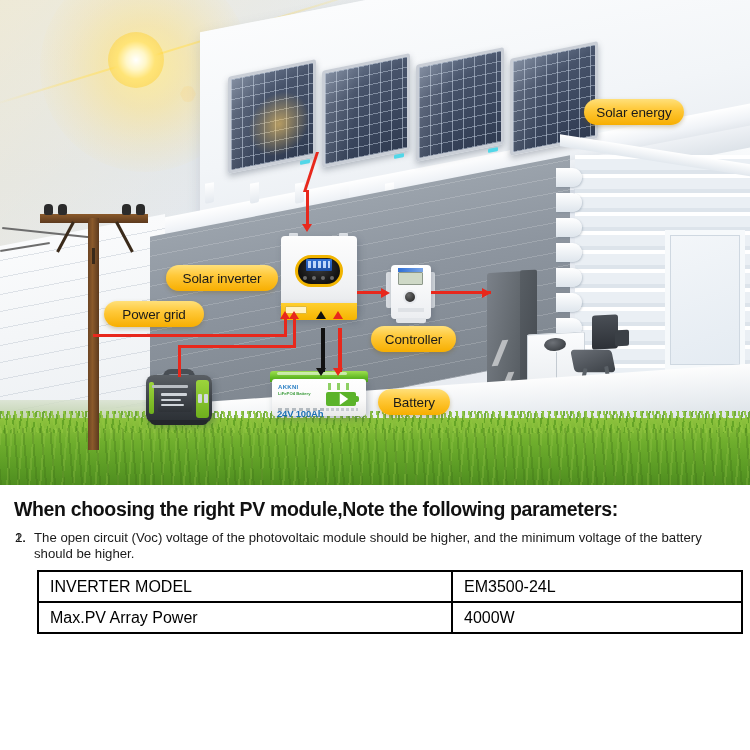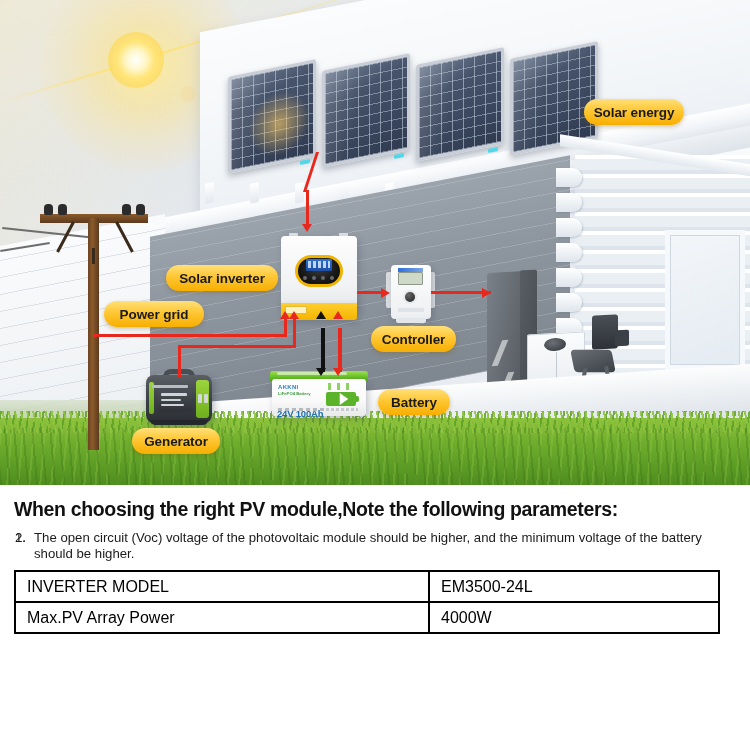--- a/index.html
+++ b/index.html
@@ -449,21 +449,21 @@
     border-top:5px solid transparent; border-bottom:5px solid transparent;
     border-left:9px solid #e8281c;
   }
 
   
   .pill {
     position:absolute;
     display:flex; align-items:center; justify-content:center;
     background: linear-gradient(180deg,#ffe07a 0%, #ffc93a 40%, #f7ae00 100%);
     color:#1a1a1a;
-    font-weight:bold;
+    font-weight:normal;
     font-size:13.5px;
     border-radius:999px;
     box-shadow: 0 2px 4px rgba(120,90,10,.30);
     white-space:nowrap;
     letter-spacing:-.1px;
   }
 
   
   #bottom {
     position:absolute; left:0; top:485px; width:750px; height:279px;
@@ -477,21 +477,21 @@
   ol.notes li {
     position:relative;
     font-size:13.2px; color:#1a1a1a; line-height:15.5px;
     padding-left:20px; margin-bottom:6px;
   }
   ol.notes li .num {
     position:absolute; left:1px; top:0; font-size:13.2px;
   }
   
   table.spec {
-    margin-top:9px; 
+    margin-top:9px; margin-left:23px;
     width:706px;
     border-collapse: collapse;
   }
   table.spec td {
     border:2px solid #000;
     height:31px;
     padding: 0 0 0 11px;
     font-size:16px;
     color:#000;
     vertical-align: middle;
@@ -674,23 +674,20 @@
     </div>
 
     <div class="pill" style="left:371px; top:326px; width:85px; height:26px;">
       <span>Controller</span>
     </div>
 
     <div class="pill" style="left:378px; top:389px; width:72px; height:26px;">
       <span>Battery</span>
     </div>
 
-    <div class="pill" style="left:132px; top:428px; width:88px; height:26px;">
-      <span>Generator</span>
-    </div>
 
   </div>
 
   <div id="bottom">
 
     <div class="heading">When choosing the right PV module,Note the following parameters:</div>
 
     <ol class="notes">
       <li>
         <span class="num">1.</span>

